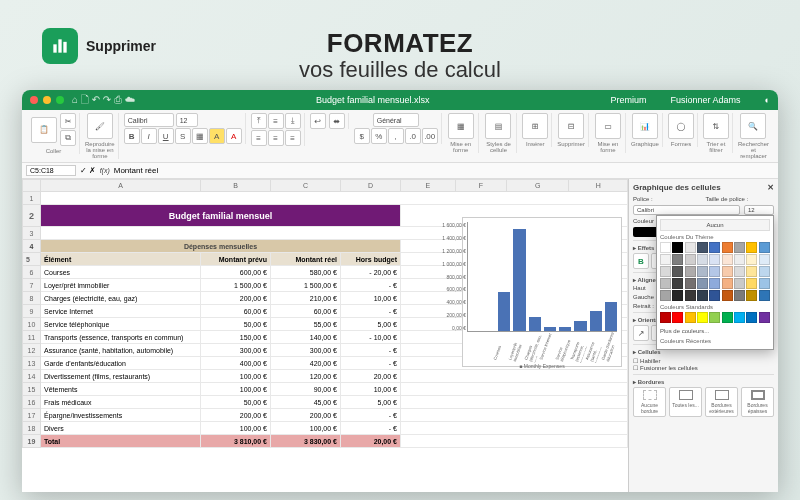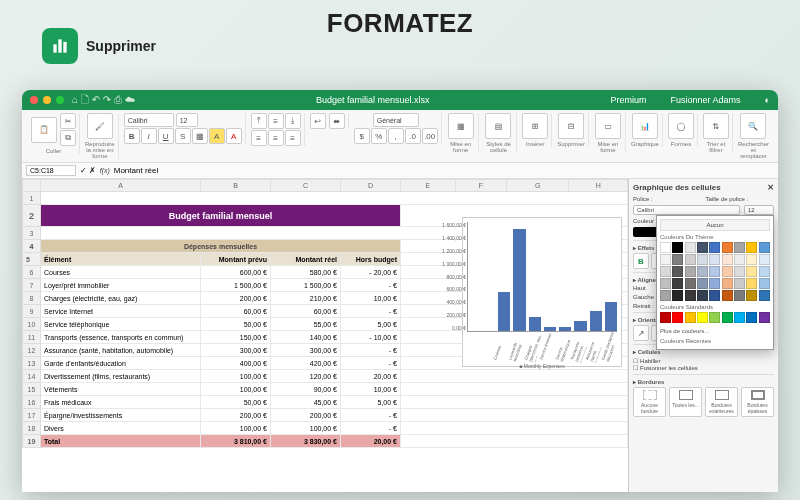--- a/index.html
+++ b/index.html
@@ -1,17 +1,17 @@
 <!DOCTYPE html>
 <html><head>
 <meta charset="utf-8">
 <style>
 *{margin:0;padding:0;box-sizing:border-box;font-family:-apple-system,Helvetica,Arial,sans-serif}
 body{width:800px;height:500px;background:linear-gradient(135deg,#e8f0ed 0%,#dde8e5 100%);overflow:hidden;position:relative}
-.hero{text-align:center;padding:8px 0 8px}
+.hero{text-align:center;padding:28px 0 8px}
 .hero h1{font-size:26px;font-weight:700;color:#222;letter-spacing:.5px}
 .hero h2{font-size:22px;font-weight:300;color:#333;margin-top:-2px}
 .logo{position:absolute;top:28px;left:42px;display:flex;align-items:center;gap:8px}
 .logo-icon{width:36px;height:36px;background:#1a9e5a;border-radius:8px;display:flex;align-items:center;justify-content:center}
 .logo-icon svg{width:20px;height:20px;fill:#fff}
 .logo-text{font-size:14px;font-weight:600;color:#222}
 .window{position:absolute;top:90px;left:22px;right:22px;bottom:8px;background:#fff;border-radius:8px 8px 0 0;box-shadow:0 6px 30px rgba(0,0,0,.25);overflow:hidden;display:flex;flex-direction:column}
 .titlebar{height:20px;background:#1a8f4f;display:flex;align-items:center;padding:0 8px;color:#fff;font-size:9px}
 .traffic{display:flex;gap:5px;margin-right:8px}
 .traffic span{width:8px;height:8px;border-radius:50%}
@@ -78,20 +78,21 @@
         <rect x="4" y="10" width="4" height="10"></rect>
         <rect x="10" y="4" width="4" height="16"></rect>
         <rect x="16" y="7" width="4" height="13"></rect>
       </svg>
     </div>
   <span class="logo-text">Supprimer</span>
 </div>
 
 <div class="hero">
   <h1>FORMATEZ</h1>
+  <h2>vos feuilles de calcul</h2>
 </div>
 
 <div class="window">
   <div class="titlebar">
     <div class="traffic">
         <span class="r"></span>
         <span class="y"></span>
         <span class="g"></span>
       </div>
     <div class="icons">⌂ 🗋 ↶ ↷ ⎙ ☁</div>

